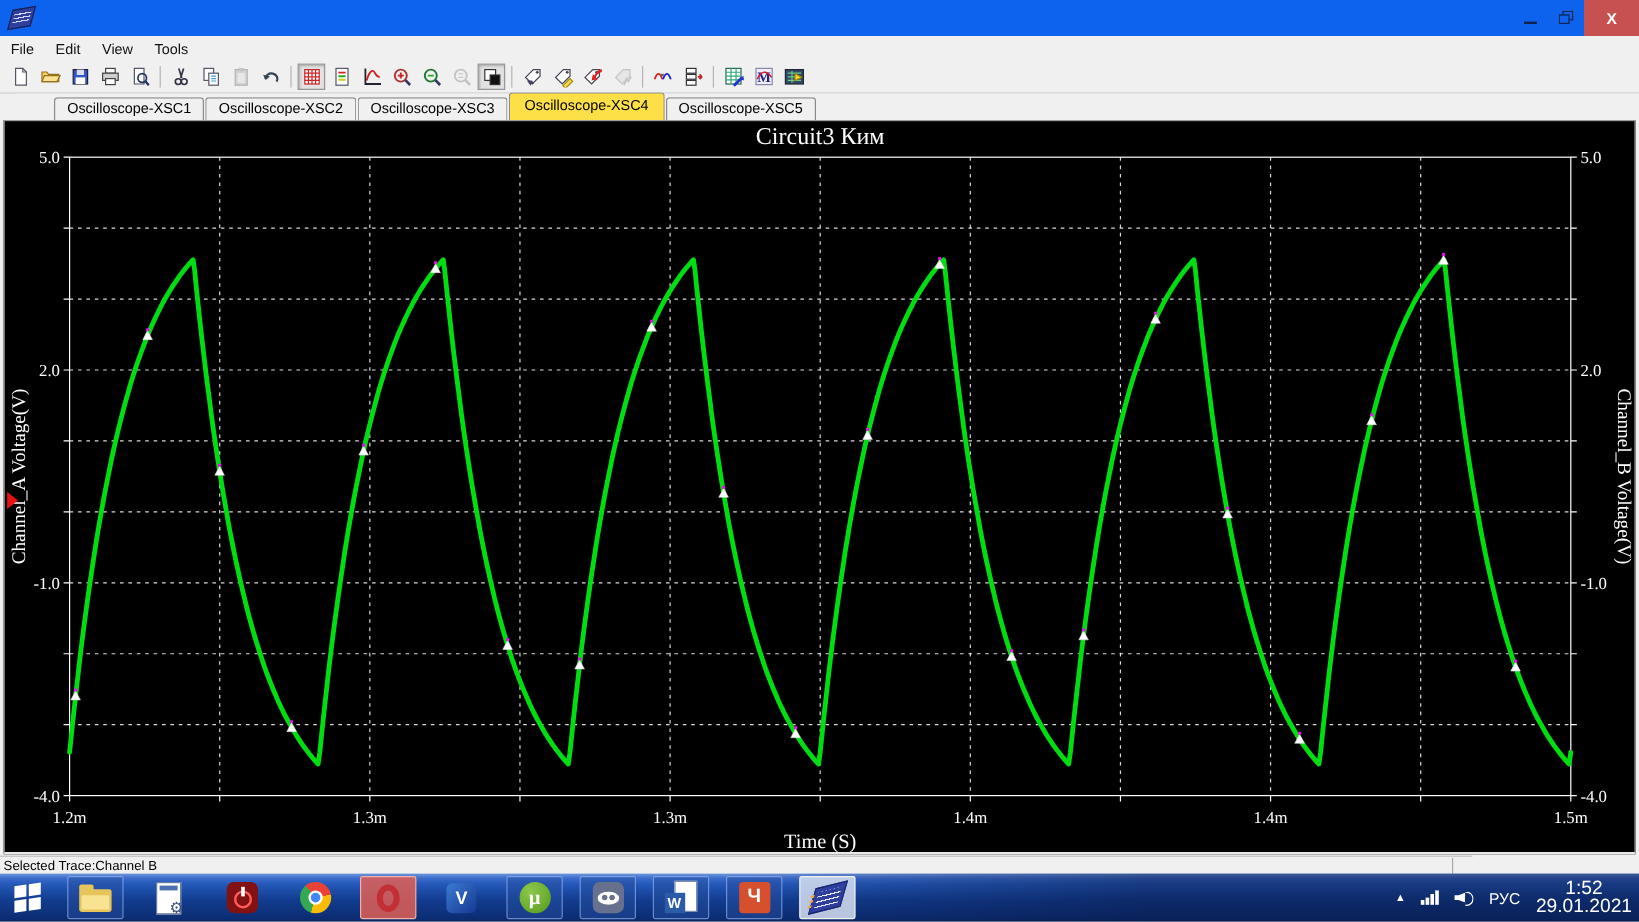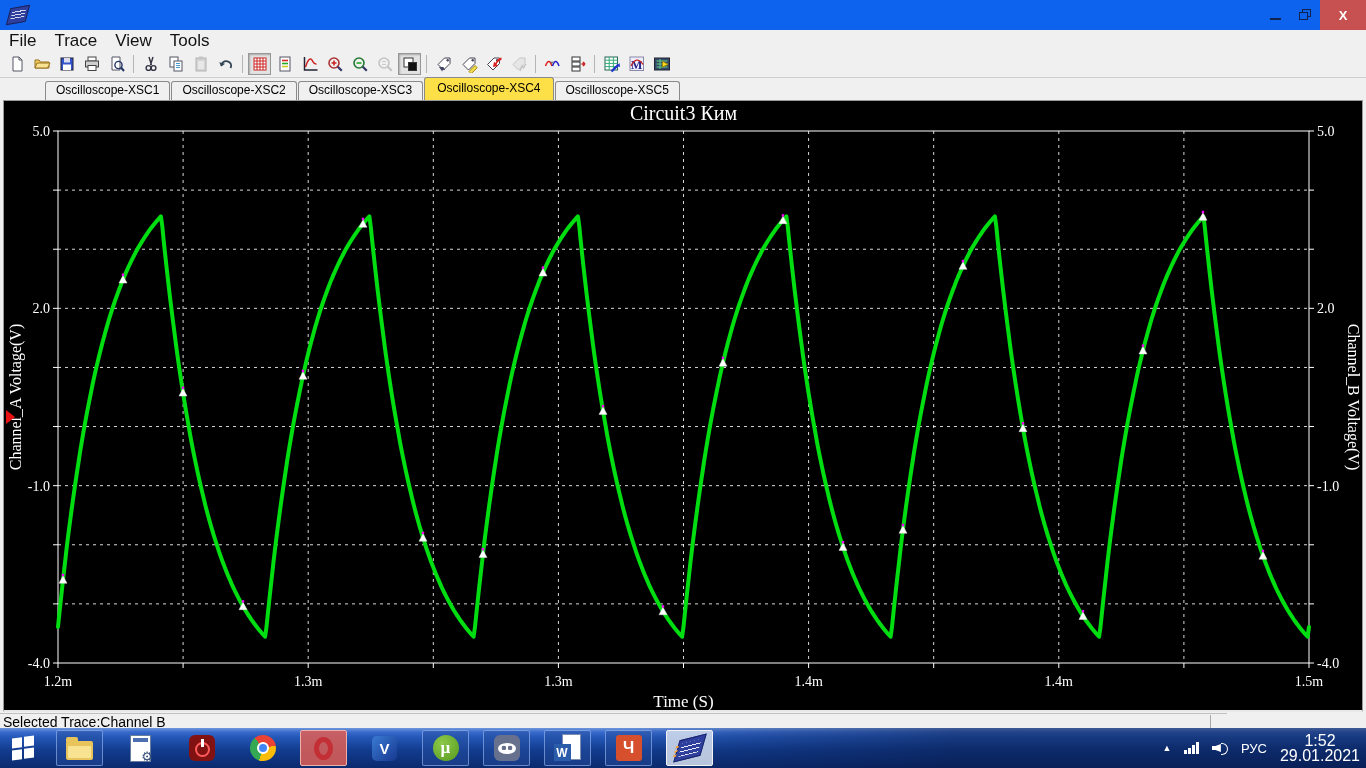--- a/index.html
+++ b/index.html
@@ -12,21 +12,21 @@
            background:#2f3f9e;border:1px solid #15205e;position:relative;}
   .app-ico:before{content:"";position:absolute;left:2px;top:2px;right:2px;height:8px;
            background:repeating-linear-gradient(0deg,#fff 0 1px,transparent 1px 3px);opacity:.8;}
   .win-title{position:absolute;left:0;right:0;text-align:center;color:#0c1f44;font-size:15px;}
   .winbtns{position:absolute;right:0;top:0;height:30px;display:flex;}
   .wbtn{width:30px;height:30px;display:flex;align-items:center;justify-content:center;color:#0c1f44;}
   .wbtn.close{width:46px;background:#c75050;color:#fff;font-weight:bold;font-size:13px;}
   .wbtn svg{display:block}
   
   .menubar{position:absolute;left:0;top:30px;width:1366px;height:21px;background:#f0f0f0;
-           border-bottom:1px solid #e0e0e0;display:flex;align-items:flex-start;font-size:17px;color:#111;}
+           border-bottom:1px solid #e0e0e0;display:flex;align-items:flex-start;font-size:12px;color:#111;}
   .menu-item{padding:0 9px;height:100%;display:flex;align-items:center;}
   
   .toolbar{position:absolute;left:0;top:51px;width:1366px;height:27px;background:#f0f0f0;
            border-bottom:1px solid #cfcfcf;display:flex;align-items:center;padding-left:4px;box-sizing:border-box;}
   .tbtn{width:23px;height:22px;display:flex;align-items:center;justify-content:center;
         border:1px solid transparent;margin:0 1px;box-sizing:border-box;}
   .tbtn.pressed{background:#e2e2e2;border:1px solid #979797;box-shadow:inset 1px 1px 2px rgba(0,0,0,.25);}
   .tbtn.disabled{filter:grayscale(1);opacity:.5;}
   .tsep{width:1px;height:18px;background:#b5b5b5;margin:0 4px;}
   
@@ -35,21 +35,21 @@
        border-radius:3px 3px 0 0;padding:2px 10px 3px 10px;margin-right:1px;height:13px;line-height:13px;}
   .tab.first{margin-left:2px;}
   .tab.active{background:#fde047;padding:4px 12px 4px 12px;height:14px;position:relative;z-index:2;}
   
   .chart-panel{position:absolute;left:3px;top:100px;width:1360px;height:612px;background:#000;
                border:1px solid #9a9a9a;border-bottom:2px solid #e8e8e8;box-sizing:border-box;}
   #chart-svg{position:absolute;left:-3px;top:-1px;}
   #chart-svg text{font-family:"Liberation Serif",serif;fill:#fff;}
   
   .statusbar{position:absolute;left:0;top:713px;width:1227px;height:15px;background:#f0f0f0;
-             border-top:1px solid #c0c0c0;font-size:14px;color:#000;display:flex;align-items:center;}
+             border-top:1px solid #c0c0c0;font-size:11px;color:#000;display:flex;align-items:center;}
   .statusbar span{margin-left:3px;}
   .grip{position:absolute;right:0;top:1px;width:16px;height:13px;border-left:1px solid #a8a8a8;background:#f0f0f0;}
   
   .taskbar{position:absolute;left:0;top:728px;width:1366px;height:40px;
      background:linear-gradient(90deg,rgba(6,20,60,0) 45%,rgba(6,20,60,.45) 70%),
                 linear-gradient(180deg,#6f97dd 0,#3a6bcc 4px,#2458b8 9px,#123c8f 55%,#0b2a6e 100%);
      display:flex;align-items:center;}
   .startbtn{width:46px;height:40px;display:flex;align-items:center;justify-content:center;}
   .winlogo{display:grid;grid-template-columns:10px 10px;grid-template-rows:10px 10px;gap:2px;transform:skewY(-8deg);}
   .winlogo i{background:#fff;display:block;}
@@ -123,21 +123,21 @@
         <rect x="3.5" y="0.5" width="8" height="7" fill="none" stroke="#10234d"></rect>
         <rect x="0.5" y="3.5" width="8" height="7" fill="#0e63ee" stroke="#10234d"></rect>
       </svg>
     </div>
     <div class="wbtn close">X</div>
   </div>
 </div>
 
 <div class="menubar" id="menu-items">
     <div class="menu-item">File</div>
-    <div class="menu-item">Trace</div>
+    <div class="menu-item">Edit</div>
     <div class="menu-item">View</div>
     <div class="menu-item">Tools</div>
   </div>
 
 <div class="toolbar" id="toolbar-items">
     <div class="tbtn">
       <svg width="18" height="18" viewBox="0 0 18 18">
         <path d="M5 2h6l3 3v11H5z" fill="#fff" stroke="#556"></path>
         <path d="M11 2v3h3" fill="none" stroke="#556"></path>
       </svg>

